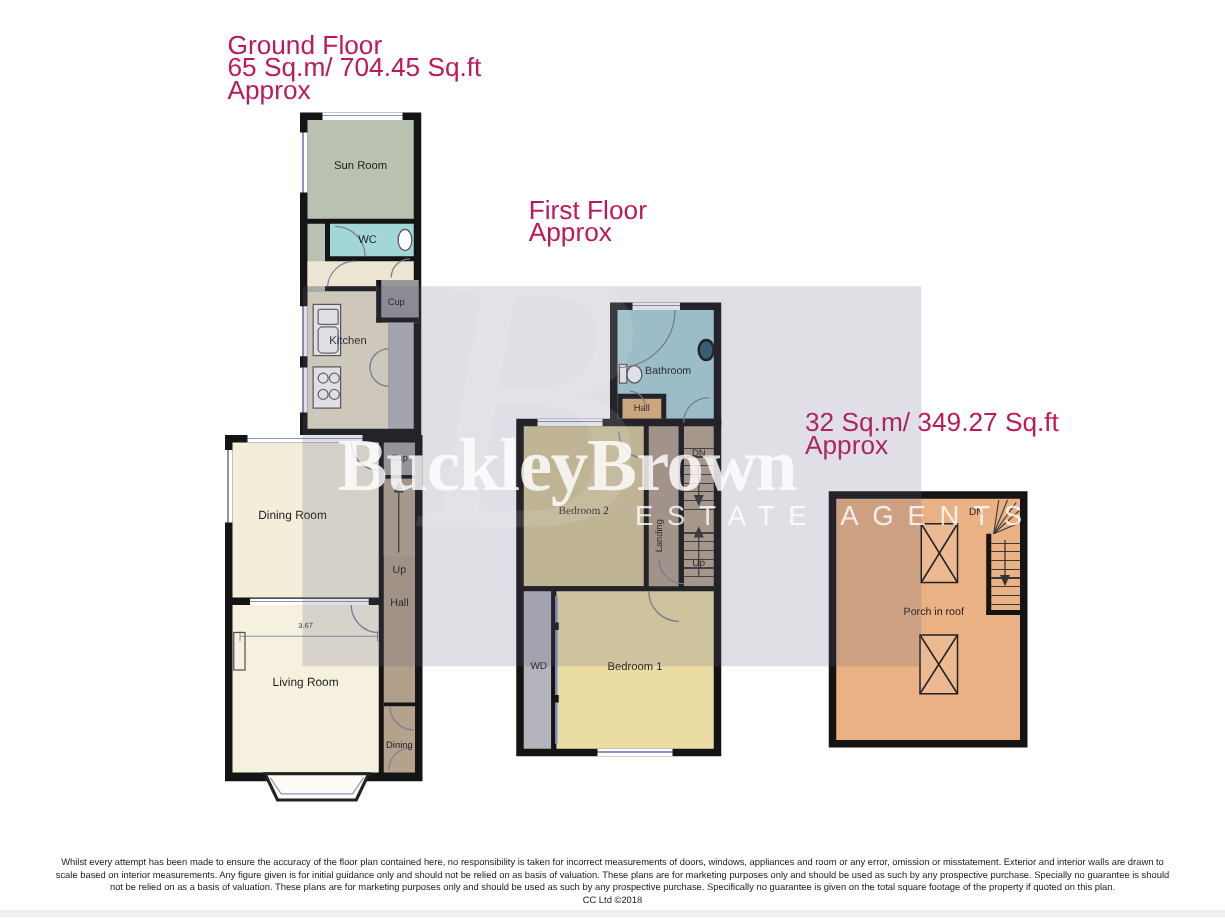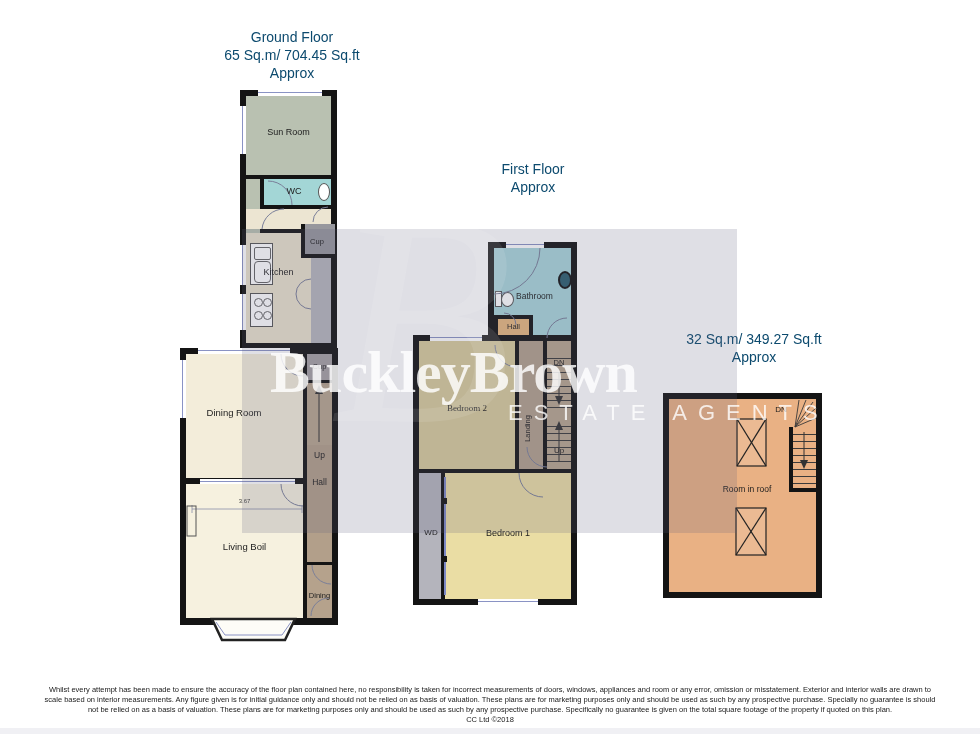--- a/index.html
+++ b/index.html
@@ -1,21 +1,21 @@
 <!DOCTYPE html>
 <html><head>
 <meta charset="utf-8">
 <style>
   html,body{margin:0;padding:0;background:#fff;}
   #canvas{position:relative;width:980px;height:734px;background:#ffffff;overflow:hidden;
           font-family:"Liberation Sans",sans-serif;}
   .wall{position:absolute;background:#141414;}
   .room{position:absolute;}
   .lbl{position:absolute;color:#1d1d1d;text-align:center;white-space:nowrap;}
-  .title{position:absolute;text-align:center;font-size:14px;line-height:18px;color:#0c4a6e;}
+  .title{position:absolute;text-align:left;font-size:21px;line-height:18px;color:#be185d;}
   .win-h{position:absolute;height:6px;background:linear-gradient(to bottom,#fff 0 2px,#8a93c4 2px 3px,#fff 3px 6px);}
   .win-v{position:absolute;width:6px;background:linear-gradient(to right,#fff 0 2px,#8a93c4 2px 3px,#fff 3px 6px);}
   .treads{background-image:repeating-linear-gradient(to bottom,rgba(0,0,0,0) 0 6px,#3a3a3a 6px 7px);}
   .fix{position:absolute;background:#fff;border:1px solid #555;box-sizing:border-box;}
   svg{position:absolute;left:0;top:0;}
   .wm-rect{position:absolute;left:242px;top:229px;width:495px;height:304px;background:rgba(95,95,125,0.20);}
   .wm-brand{position:absolute;left:270px;top:338px;width:450px;font-family:"Liberation Serif",serif;
             font-weight:bold;font-size:60px;letter-spacing:-1px;color:rgba(255,255,255,0.82);}
   .wm-tag{position:absolute;left:508px;top:400px;font-family:Liberation Sans, sans-serif;
           font-size:22px;letter-spacing:11px;color:rgba(255,255,255,0.80);}
@@ -191,34 +191,34 @@
 
   <div class="lbl" style="left:246px;top:127px;width:85px;font-size:9px;">Sun Room</div>
   <div class="lbl" style="left:264px;top:186px;width:60px;font-size:9px;">WC</div>
   <div class="lbl" style="left:303px;top:237px;width:28px;font-size:7.5px;">Cup</div>
   <div class="lbl" style="left:246px;top:267px;width:65px;font-size:9px;">Kitchen</div>
   <div class="lbl" style="left:307px;top:362px;width:25px;font-size:7.5px;">Cup</div>
   <div class="lbl" style="left:186px;top:407px;width:96px;font-size:9.5px;">Dining Room</div>
   <div class="lbl" style="left:307px;top:450px;width:25px;font-size:8.5px;">Up</div>
   <div class="lbl" style="left:307px;top:477px;width:25px;font-size:8.5px;">Hall</div>
   <div class="lbl" style="left:186px;top:498px;width:117px;font-size:6px;color:#444;">3.67</div>
-  <div class="lbl" style="left:186px;top:541px;width:117px;font-size:9.5px;">Living Boil</div>
+  <div class="lbl" style="left:186px;top:541px;width:117px;font-size:9.5px;">Living Room</div>
   <div class="lbl" style="left:305px;top:591px;width:29px;font-size:7.5px;">Dining</div>
 
   <div class="lbl" style="left:498px;top:291px;width:73px;font-size:8.5px;">Bathroom</div>
   <div class="lbl" style="left:498px;top:322px;width:31px;font-size:7.5px;">Hall</div>
   <div class="lbl" style="left:419px;top:403px;width:96px;font-size:9px;font-family:Liberation Serif, serif;">Bedroom 2</div>
   <div class="lbl" style="left:497px;top:424px;width:60px;font-size:7.5px;transform:rotate(-90deg);">Landing</div>
   <div class="lbl" style="left:547px;top:358px;width:24px;font-size:7.5px;">DN</div>
   <div class="lbl" style="left:547px;top:446px;width:24px;font-size:8px;">Up</div>
   <div class="lbl" style="left:419px;top:528px;width:24px;font-size:8px;">WD</div>
   <div class="lbl" style="left:445px;top:528px;width:126px;font-size:9px;">Bedroom 1</div>
 
   <div class="lbl" style="left:768px;top:405px;width:26px;font-size:8px;">DN</div>
-  <div class="lbl" style="left:669px;top:484px;width:156px;font-size:8.5px;">Room in roof</div>
+  <div class="lbl" style="left:669px;top:484px;width:156px;font-size:8.5px;">Porch in roof</div>
 
   <div class="wm-rect"></div>
   <div class="wm-mono">B</div>
   <div class="wm-brand">BuckleyBrown</div>
   <div class="wm-tag">ESTATE AGENTS</div>
 
   <div class="foot" style="top:695px;">scale based on interior measurements. Any figure given is for initial guidance only and should not be relied on as basis of valuation. These plans are for marketing purposes only and should be used as such by any prospective purchase. Specially no guarantee is should</div>
   <div class="foot" style="top:685px;">Whilst every attempt has been made to ensure the accuracy of the floor plan contained here, no responsibility is taken for incorrect measurements of doors, windows, appliances and room or any error, omission or misstatement. Exterior and interior walls are drawn to</div>
   <div class="foot" style="top:705px;">not be relied on as a basis of valuation. These plans are for marketing purposes only and should be used as such by any prospective purchase. Specifically no guarantee is given on the total square footage of the property if quoted on this plan.</div>
   <div class="foot" style="top:715px;">CC Ltd ©2018</div>

